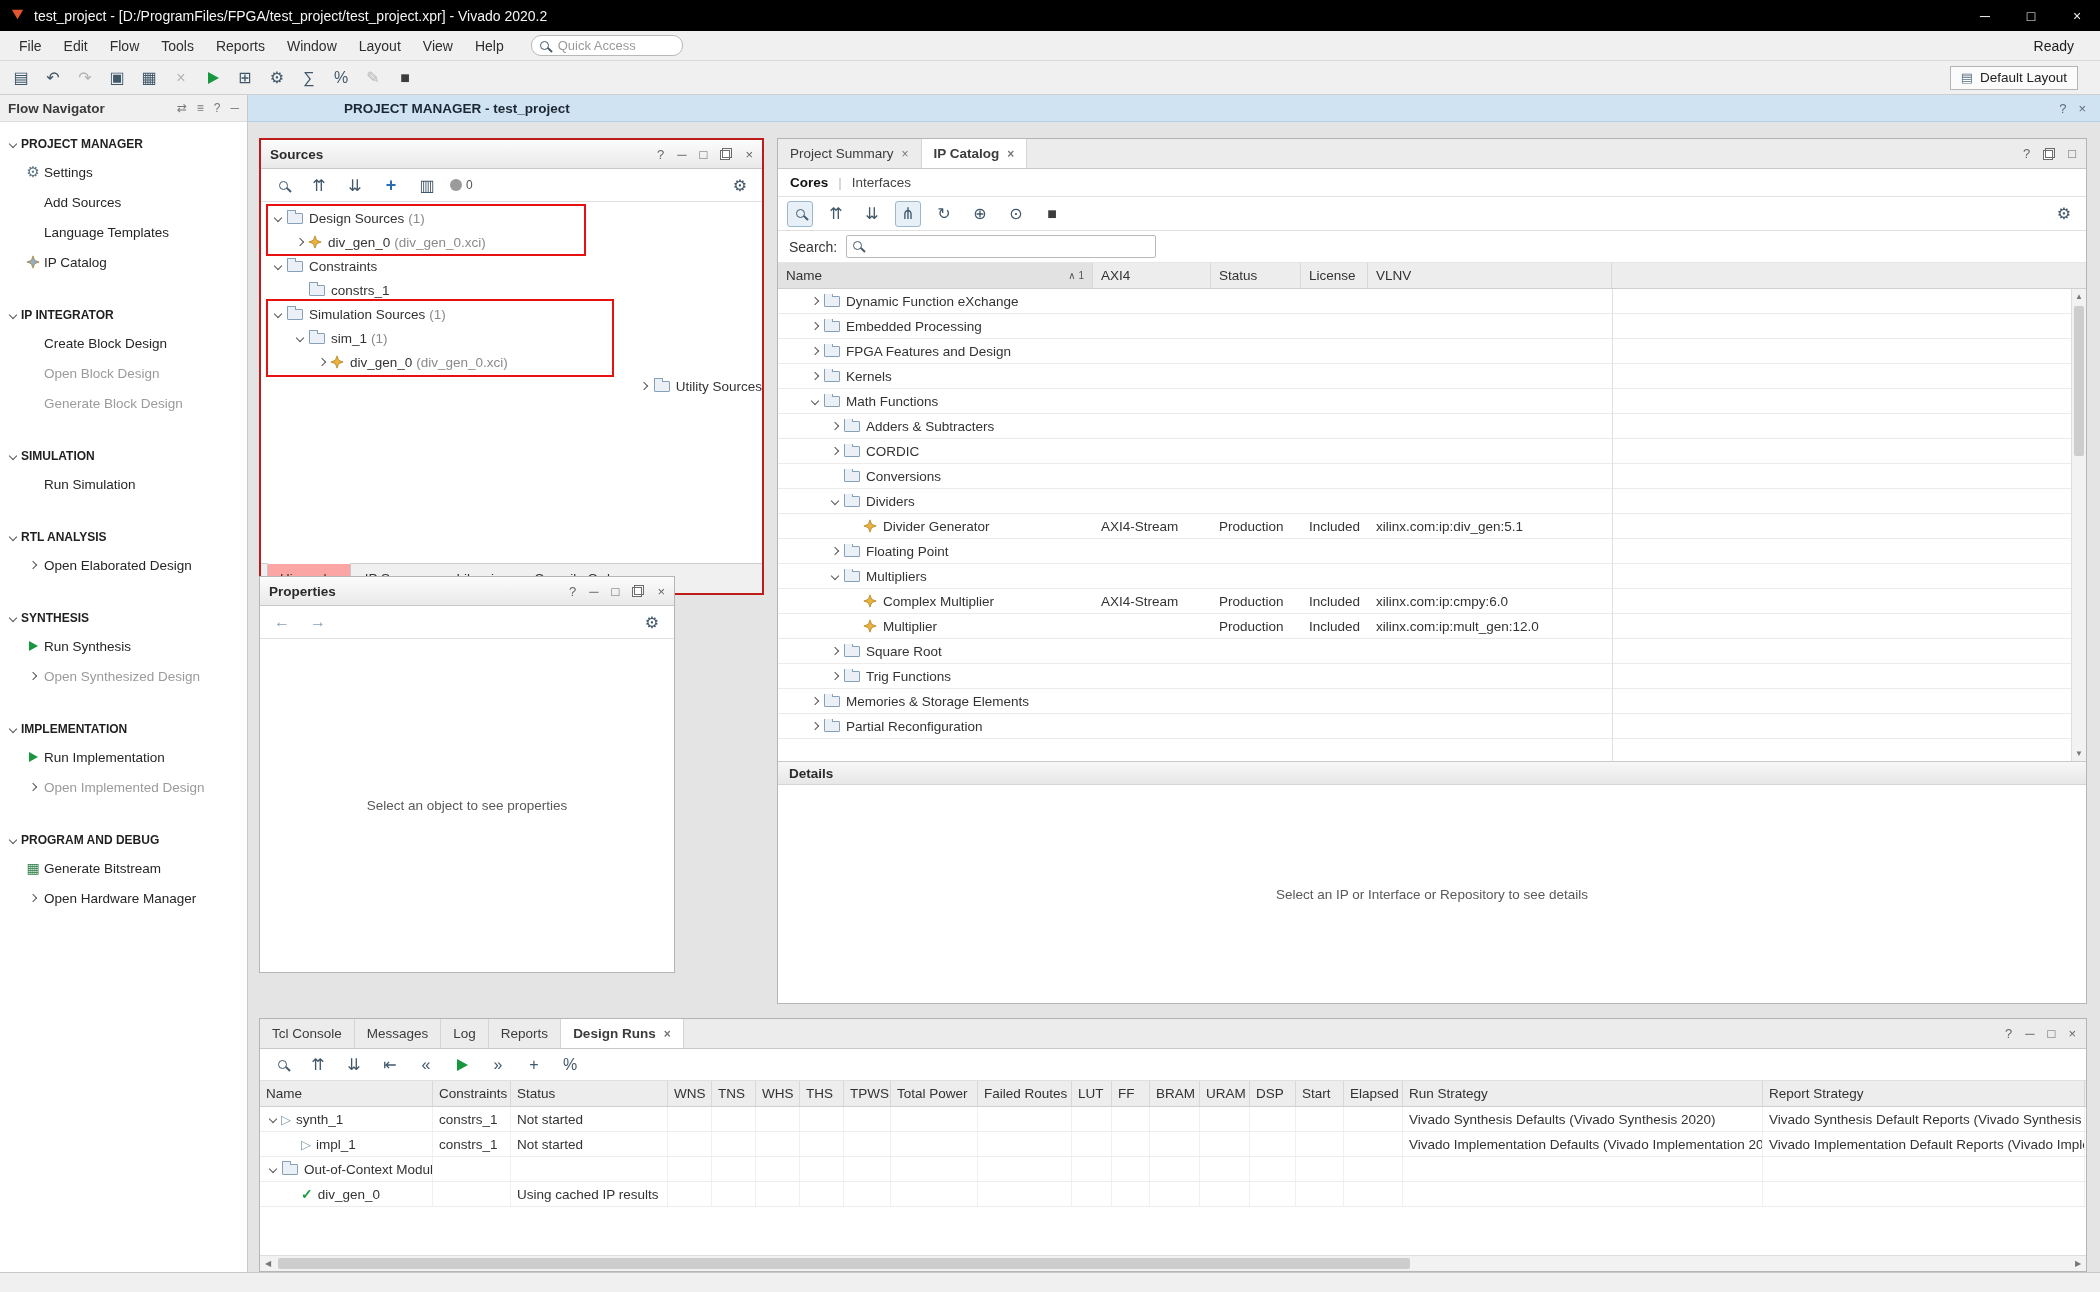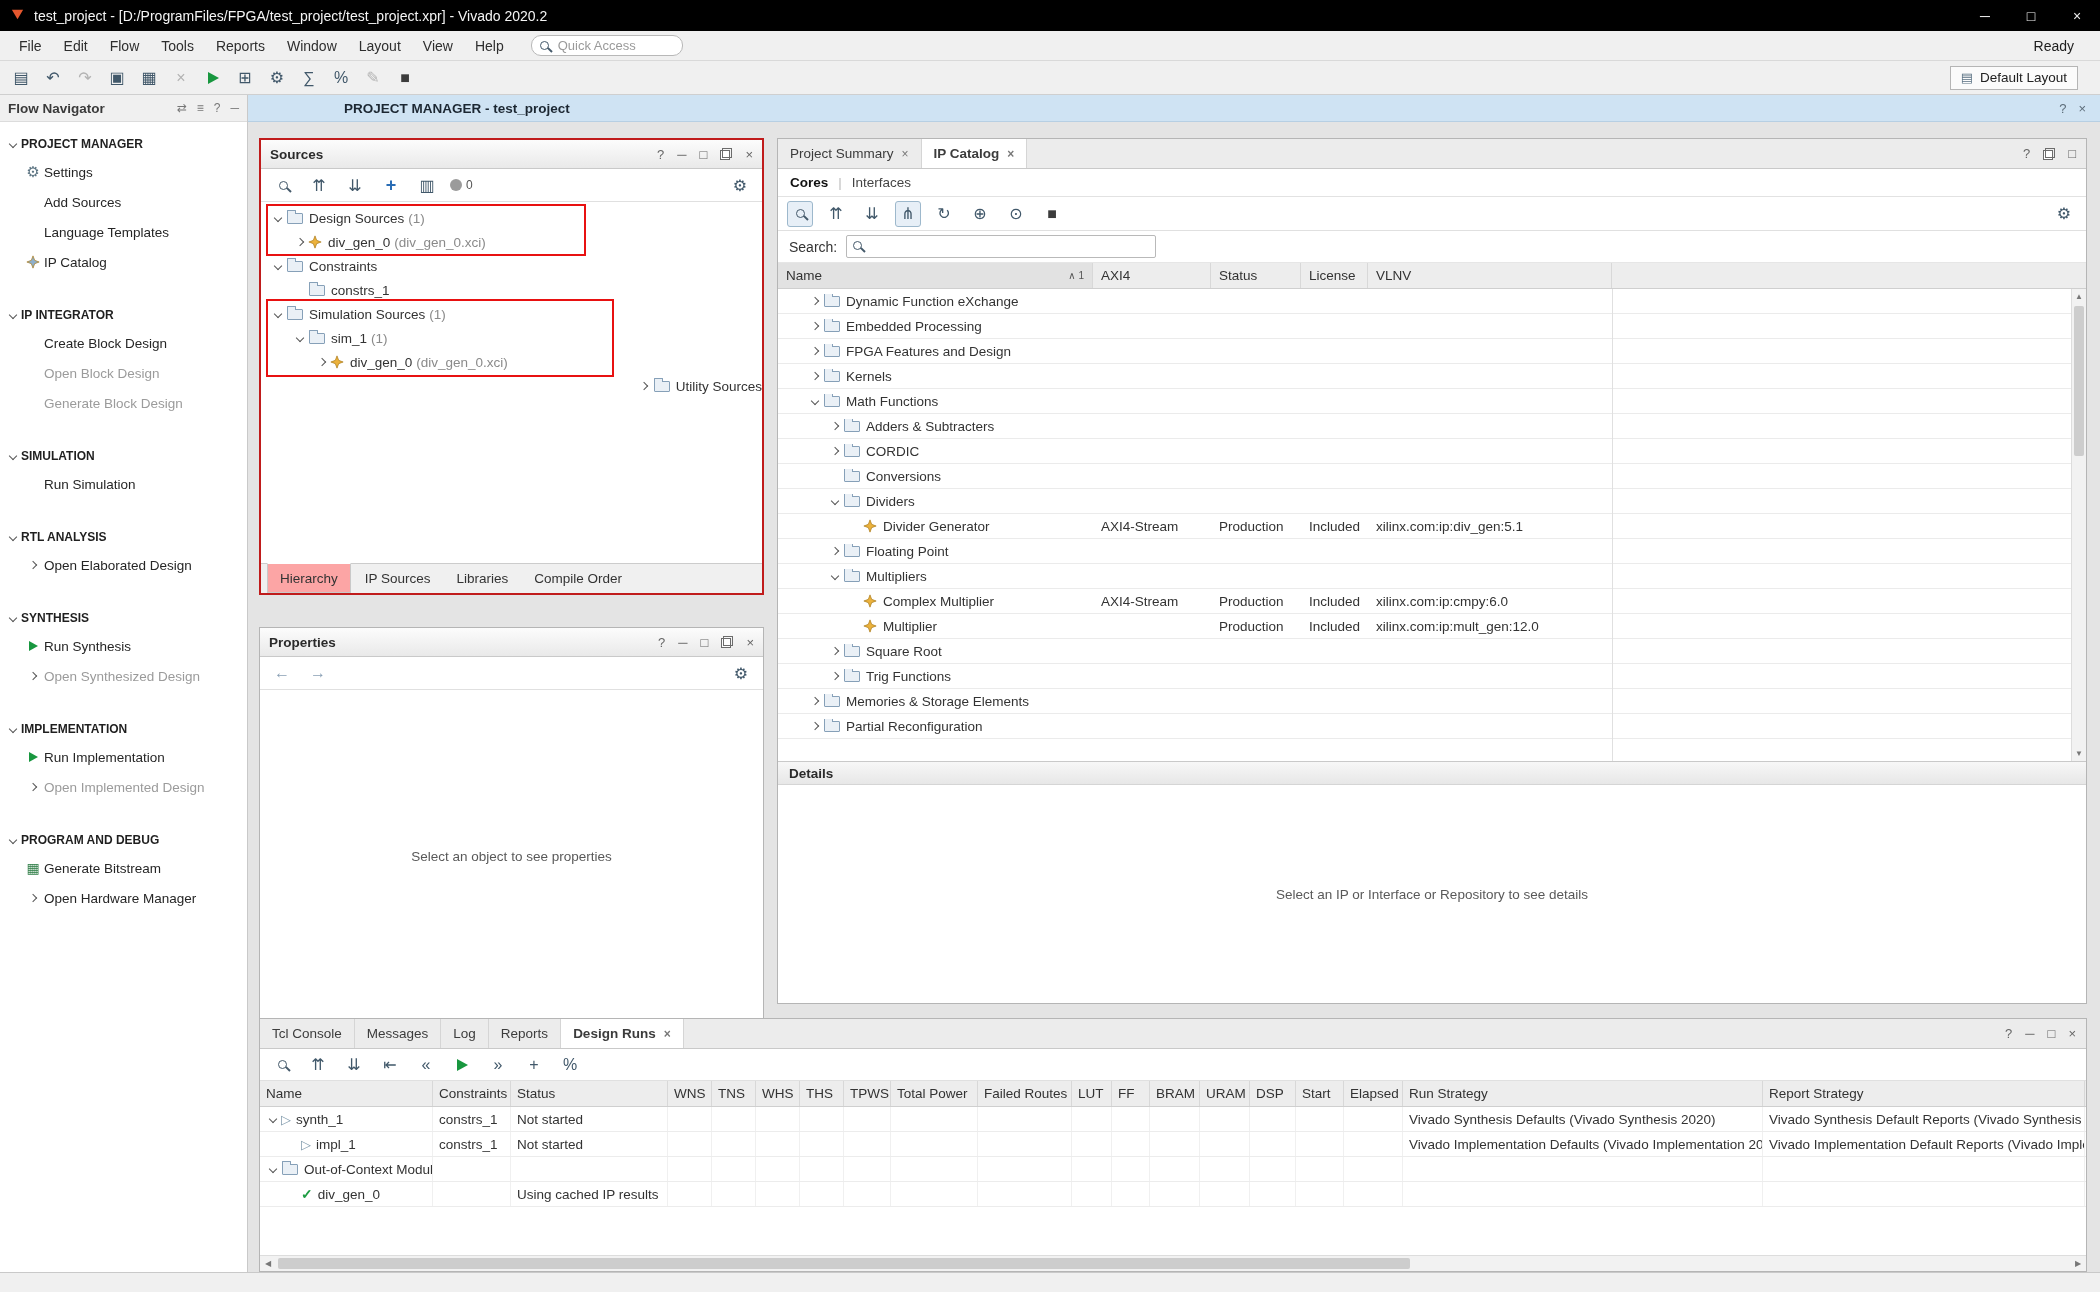--- a/index.html
+++ b/index.html
@@ -71,21 +71,21 @@
 .banner-icons{margin-left:auto;display:flex;gap:12px;padding-right:14px;color:#5d6d7a;font-weight:normal;font-size:13px}
 
 
 .panel{position:absolute;background:#fff;border:1px solid #b5b5b5;display:flex;flex-direction:column;overflow:hidden}
 .panel-header{height:29px;flex:0 0 29px;background:linear-gradient(#fcfcfc,#e9e9e9);border-bottom:1px solid #c9c9c9;display:flex;align-items:center;padding:0 9px}
 .panel-title{font-weight:bold;font-size:13.5px;color:#2b2b2b}
 .ph-icons{margin-left:auto;display:flex;gap:13px;color:#666;font-size:13px;align-items:center}
 .panel-toolbar{height:33px;flex:0 0 33px;border-bottom:1px solid #e0e0e0;display:flex;align-items:center;padding:0 9px;gap:10px}
 
 #sources-panel{left:259px;top:138px;width:505px;height:457px;border:2px solid #c01b1b}
-#properties-panel{left:259px;top:627px;width:505px;height:397px}
+#properties-panel{left:259px;top:576px;width:416px;height:397px}
 #ip-panel{left:777px;top:138px;width:1310px;height:866px}
 #runs-panel{left:259px;top:1018px;width:1828px;height:254px}
 
 
 .src-tree{flex:1;position:relative;padding-top:4px;overflow:hidden}
 .tree-row{height:24px;display:flex;align-items:center;font-size:13.5px;white-space:nowrap}
 .t-label{margin-left:5px}
 .t-suffix{margin-left:4px;color:#8a8a8a}
 .annot{position:absolute;border:2px solid #e81111;pointer-events:none}
 #annot1{top:2px;left:5px;width:320px;height:52px}

